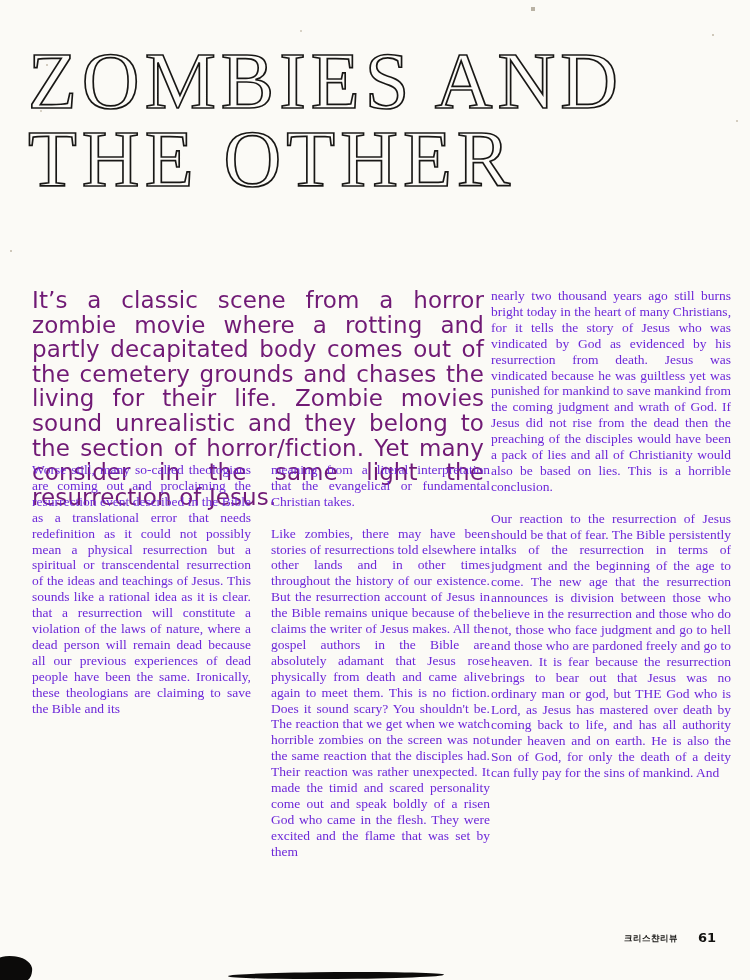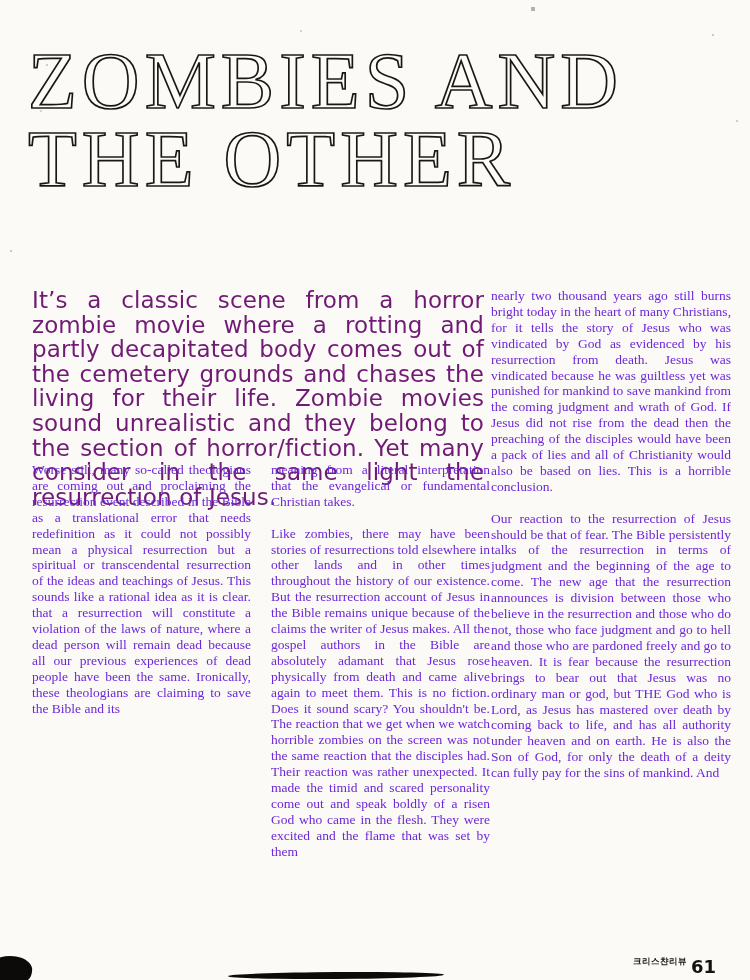--- a/index.html
+++ b/index.html
@@ -62,34 +62,33 @@
   .col-1 { left: 32px; }
   .col-2 { left: 271px; font-family: Liberation Serif, serif; }
   .col-3 { left: 491px; top: 288px; width: 240px; }
 
   
   .footer {
     position: absolute;
     top: 930px;
     right: 34px;
     display: flex;
-    align-items: flex-start;
-    gap: 4px;
+    align-items: flex-end;
+    gap: 20px;
     color: #141311;
-    margin-top: 26px;
   }
   .footer .mag-name {
     font-family: "DejaVu Sans", sans-serif;
     font-size: 8.5px;
     font-weight: 700;
     letter-spacing: 0.5px;
   }
   .footer .page-num {
     font-family: "DejaVu Sans", sans-serif;
-    font-size: 18px;
+    font-size: 13px;
     font-weight: 700;
   }
 
   
   .artifact { position: absolute; background: #0c0b0a; }
   .blob-left {
     left: -10px;
     top: 956px;
     width: 42px;
     height: 28px;

